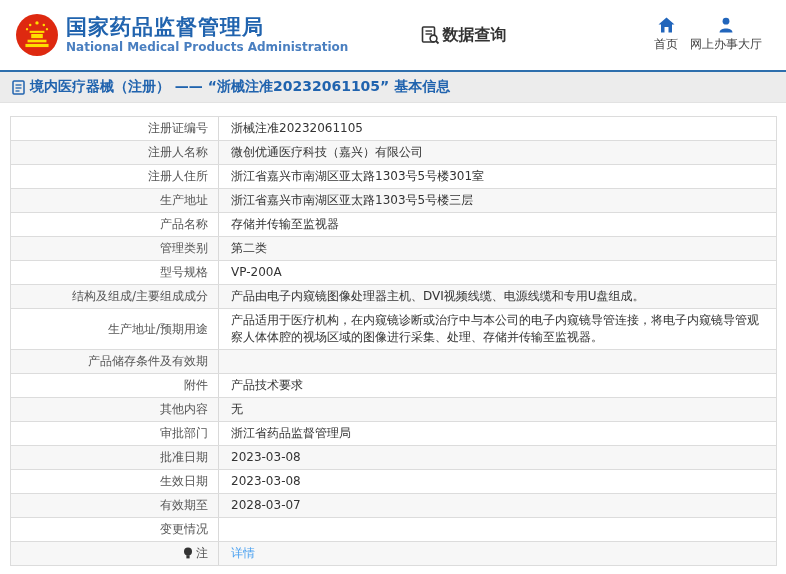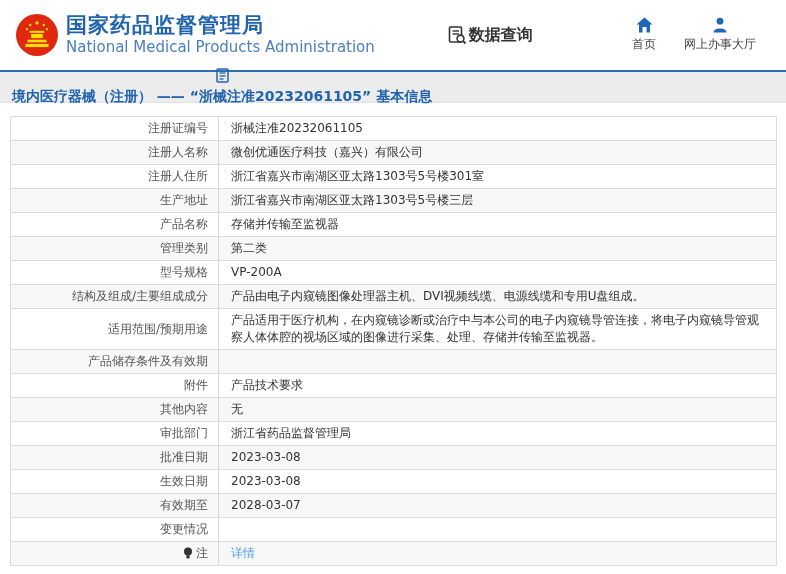--- a/index.html
+++ b/index.html
@@ -5,32 +5,32 @@
   * { margin:0; padding:0; box-sizing:border-box; }
   html,body { width:786px; background:#fff; font-family:"DejaVu Sans","Liberation Sans",sans-serif; }
   body { height:574px; overflow:hidden; }
 
   
   .header { height:70px; display:flex; align-items:center; padding:0 20px 0 16px; background:#fff; }
   .brand { display:flex; align-items:center; gap:8px; }
   .emblem { width:42px; height:42px; flex:0 0 auto; }
   .brand-text { display:flex; flex-direction:column; line-height:1.15; }
   .brand-title { color:#2063ae; font-size:21px; font-weight:bold; letter-spacing:1px; }
-  .brand-sub { color:#4a7fc0; font-size:15px; margin-top:2px; }
+  .brand-sub { color:#4a7fc0; font-size:12px; margin-top:2px;font-weight:bold; }
   .section-entry { display:flex; align-items:flex-start; gap:2px; margin-left:72px; cursor:pointer;font-weight:bold; }
   .section-entry .label { color:#333; font-size:16px; }
   .header-spacer { flex:1; }
-  .nav { display:flex; gap:28px; margin-right:10px; }
+  .nav { display:flex; gap:12px; margin-right:4px; }
   .nav-item { display:flex; flex-direction:column; align-items:center; gap:3px; cursor:pointer; }
   .nav-item .nav-label { font-size:12px; color:#444; }
 
   
   .blue-rule { height:2px; background:#2e6fad; }
   .crumb-bar { height:31px; background:#ececec; display:flex; align-items:center; padding:0 12px; border-bottom:1px solid #e2e2e2; }
-  .crumb { display:flex; align-items:center; gap:5px; color:#2063ae; font-size:14px; font-weight:bold;flex-direction:column; }
+  .crumb { display:flex; align-items:center; gap:5px; color:#2063ae; font-size:14px; font-weight:bold; }
 
   
   .info-table { margin:13px 9px 0 10px; border:1px solid #dcdcdc; border-bottom:none; font-size:12px; }
   .row { display:flex; border-bottom:1px solid #dcdcdc; background:#fff; }
   .row:nth-child(even) { background:#f7f7f7; }
   .cell-label { width:208px; flex:0 0 auto; text-align:right; color:#555;
                 padding:3px 10px; line-height:17px; border-right:1px solid #d9d9d9;
                 display:flex; justify-content:flex-end; align-items:center; gap:3px; }
   .cell-value { flex:1; color:#333; padding:3px 12px; line-height:17px; min-height:23px; }
   .link { color:#4ba1f0; text-decoration:none; cursor:pointer; }
@@ -131,21 +131,21 @@
   </div>
   <div class="row">
     <div class="cell-label">型号规格</div>
     <div class="cell-value">VP-200A</div>
   </div>
   <div class="row">
     <div class="cell-label">结构及组成/主要组成成分</div>
     <div class="cell-value">产品由电子内窥镜图像处理器主机、DVI视频线缆、电源线缆和专用U盘组成。</div>
   </div>
   <div class="row">
-    <div class="cell-label">适用范围/预期用途</div>
+    <div class="cell-label">生产地址/预期用途</div>
     <div class="cell-value">产品适用于医疗机构，在内窥镜诊断或治疗中与本公司的电子内窥镜导管连接，将电子内窥镜导管观察人体体腔的视场区域的图像进行采集、处理、存储并传输至监视器。</div>
   </div>
   <div class="row">
     <div class="cell-label">产品储存条件及有效期</div>
     <div class="cell-value"></div>
   </div>
   <div class="row">
     <div class="cell-label">附件</div>
     <div class="cell-value">产品技术要求</div>
   </div>

